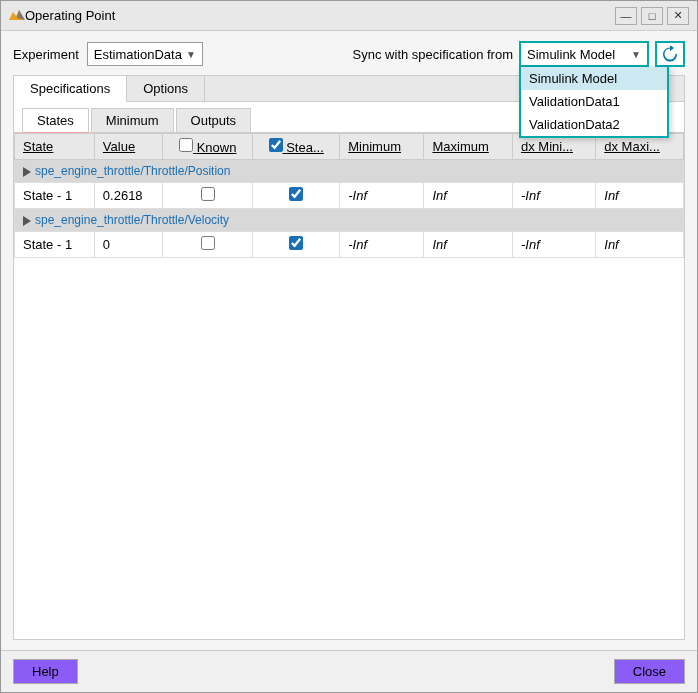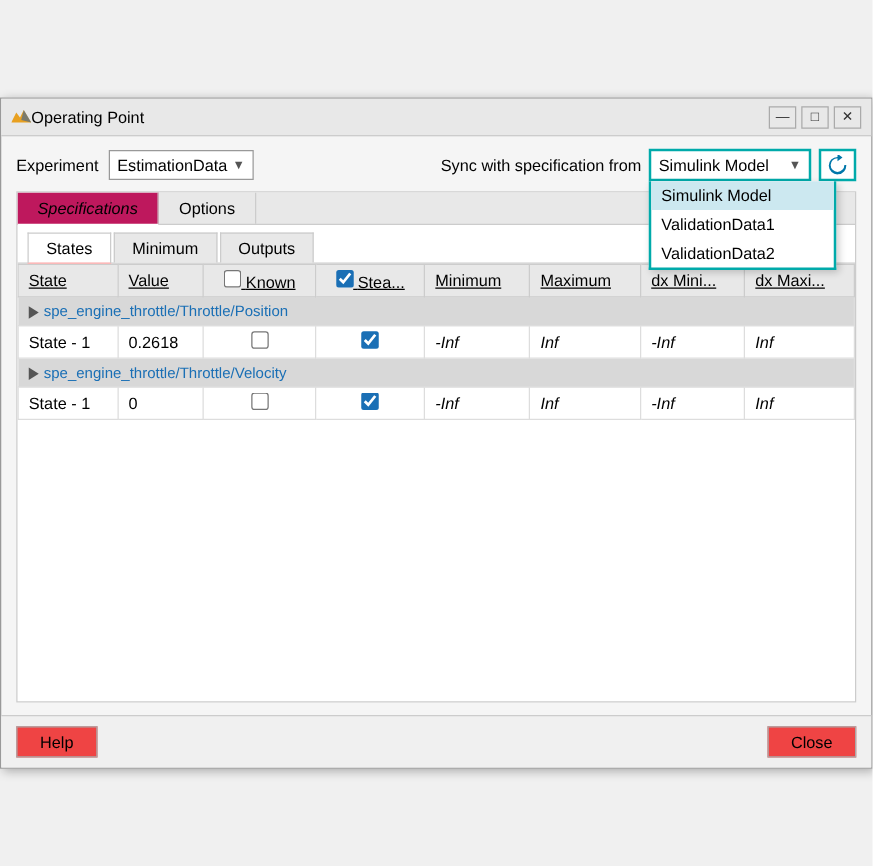--- a/index.html
+++ b/index.html
@@ -8,21 +8,21 @@
       font-size: 13px;
       background: #f0f0f0;
       display: flex;
       align-items: center;
       justify-content: center;
       width: 698px;
       height: 693px;
     }
     .window {
       width: 698px;
-      height: 537px;
+      height: 693px;
       background: #f5f5f5;
       border: 1px solid #999;
       display: flex;
       flex-direction: column;
       box-shadow: 2px 2px 8px rgba(0,0,0,0.3);
     }
     .title-bar {
       background: #e8e8e8;
       border-bottom: 1px solid #ccc;
       display: flex;
@@ -159,24 +159,23 @@
       border-bottom: 1px solid #ccc;
     }
     .tab {
       padding: 5px 16px;
       cursor: pointer;
       border-right: 1px solid #ccc;
       font-size: 13px;
       color: #000;
     }
     .tab.active {
-      background: #be185d;
+      background: #ffffff;
       border-bottom: 1px solid white;
       margin-bottom: -1px;
-      font-style: italic;
     }
 
     .inner-tabs {
       display: flex;
       border-bottom: 1px solid #ccc;
       padding: 6px 8px 0 8px;
       gap: 0;
     }
     .inner-tab {
       padding: 4px 14px;
@@ -253,21 +252,21 @@
       border-top: 1px solid #ccc;
       padding: 8px 12px;
       display: flex;
       justify-content: space-between;
       align-items: center;
       background: #f0f0f0;
       flex-shrink: 0;
     }
     .footer-btn {
       padding: 4px 18px;
-      background: #ef4444;
+      background: #8b5cf6;
       border: 1px solid #aaa;
       cursor: pointer;
       font-size: 13px;
     }
 
     .matlab-icon {
       width: 16px;
       height: 16px;
     }
   </style>

